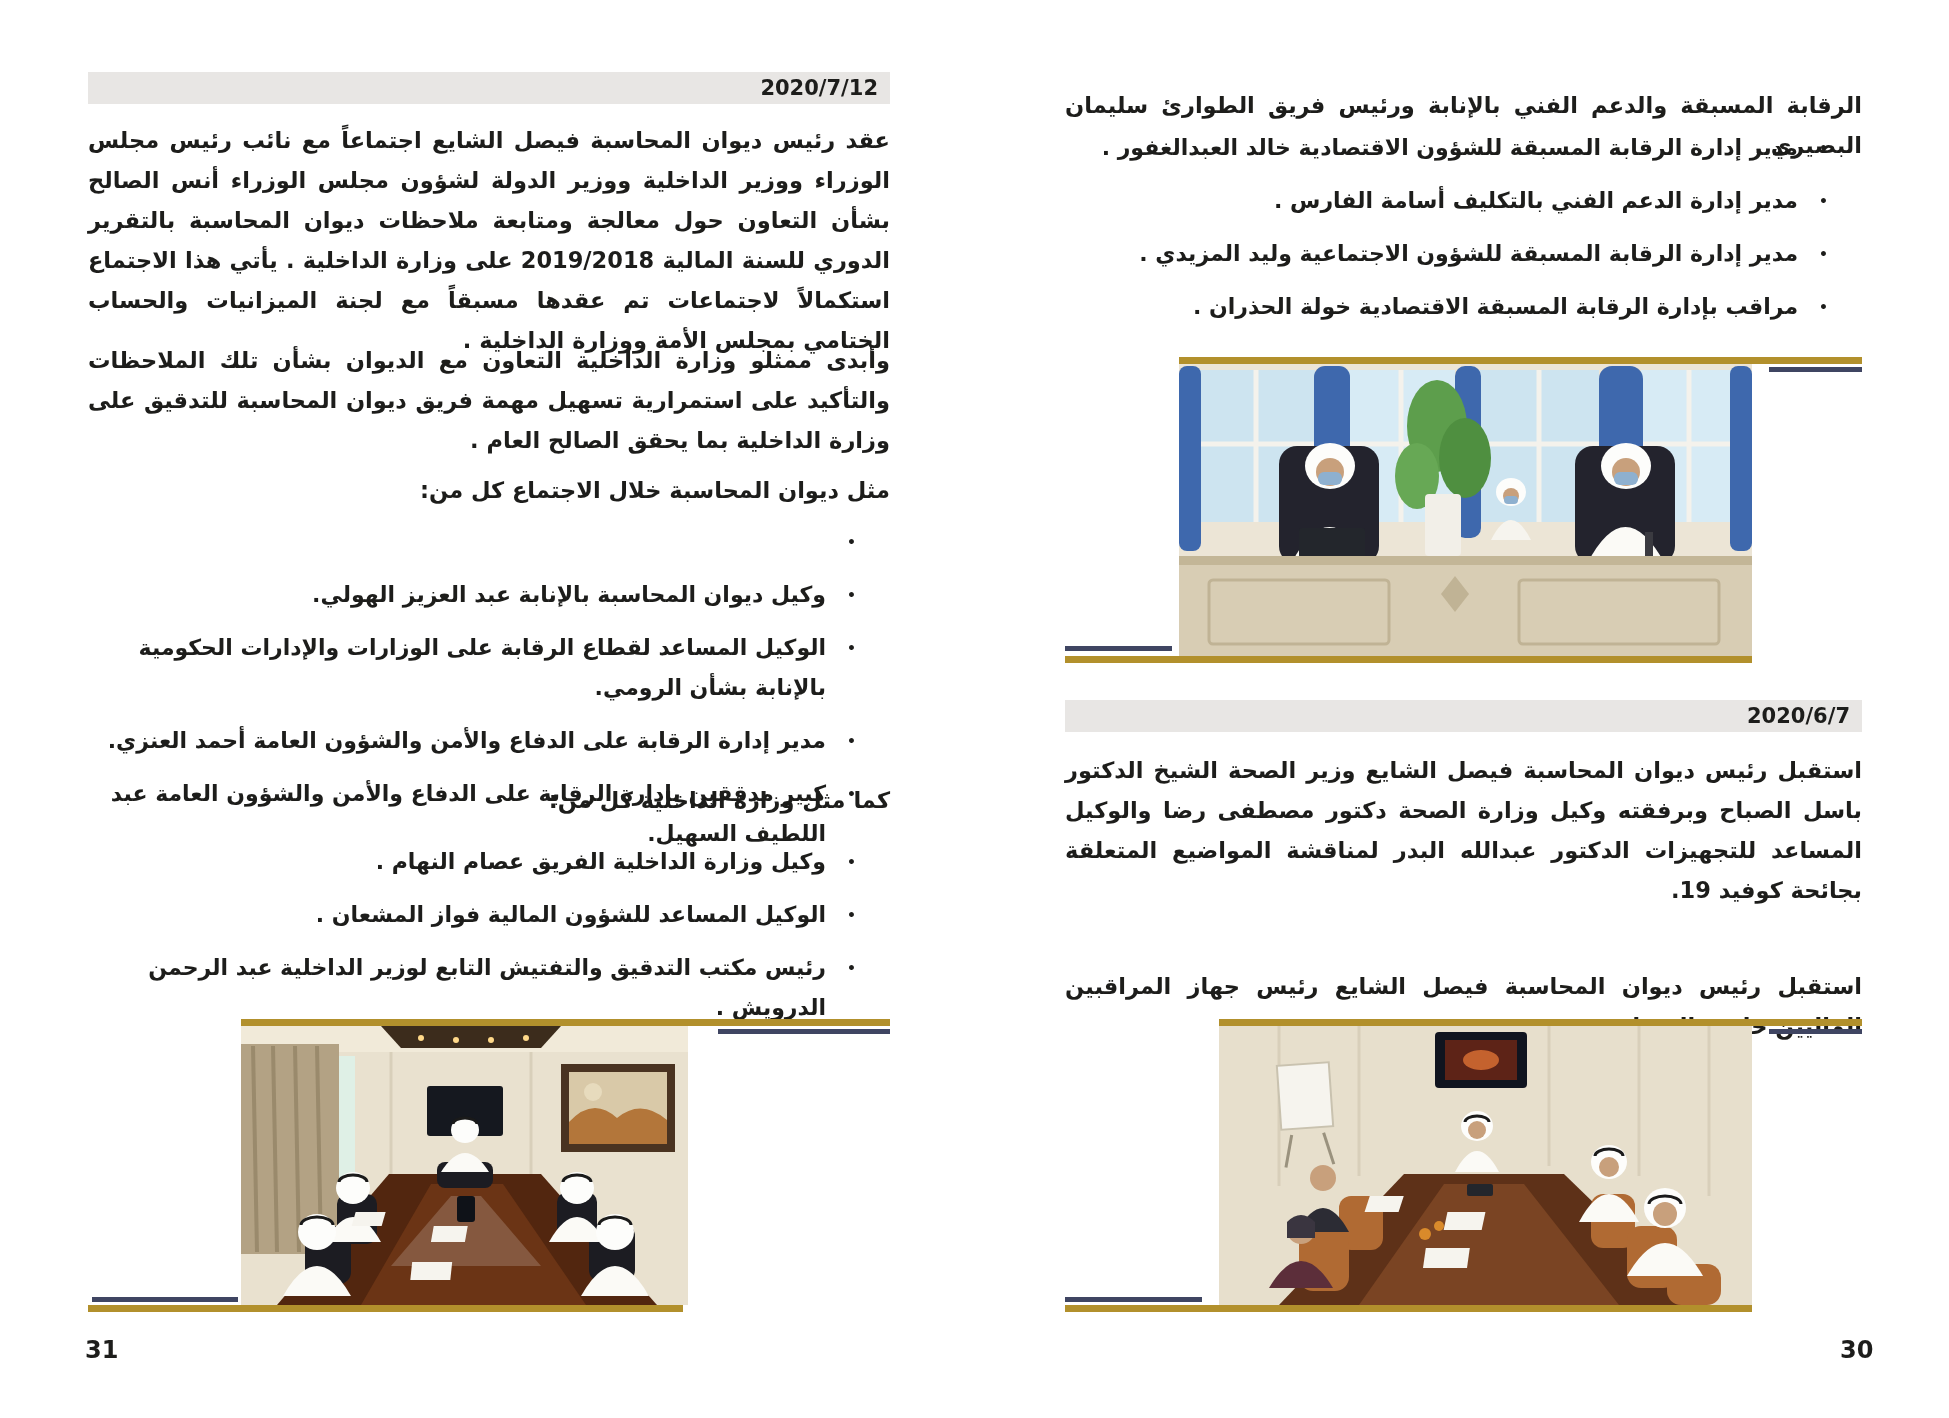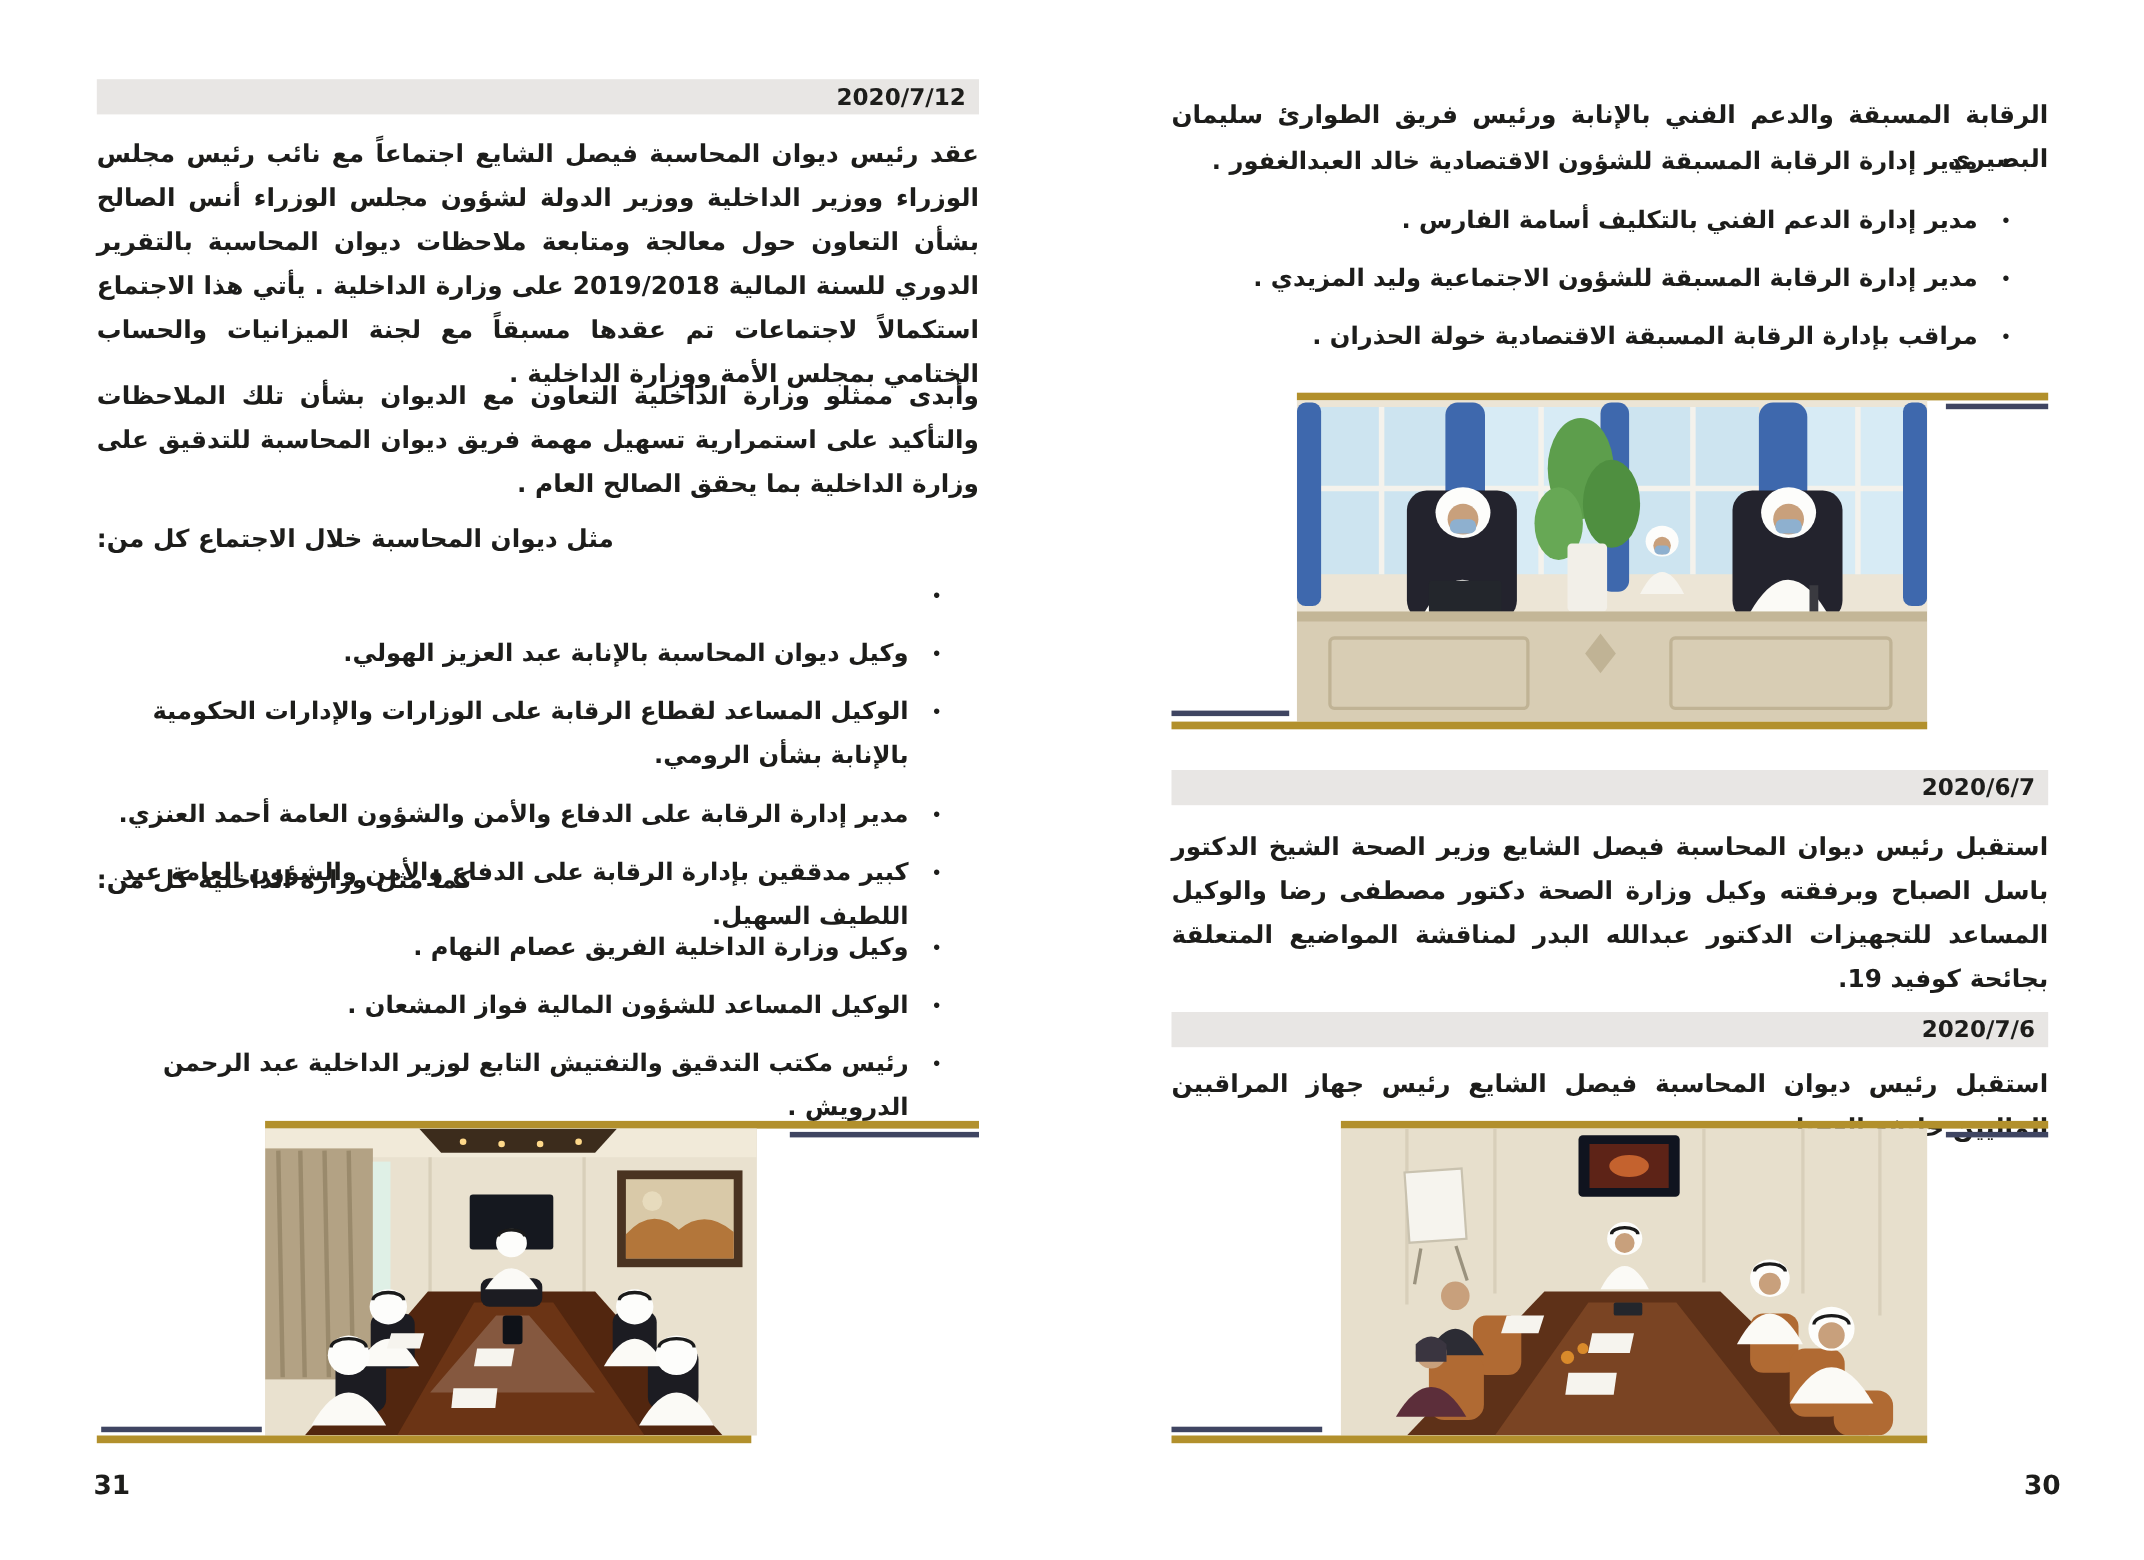--- a/index.html
+++ b/index.html
@@ -14,21 +14,21 @@
   .pos{position:absolute;left:0;right:0;margin:0;}
   .date-bar{position:absolute;left:0;right:0;height:32px;background:#e8e6e4;}
   .date-bar span{
     position:absolute;right:12px;top:0;line-height:32px;
     font-weight:bold;font-size:21px;direction:ltr;unicode-bidi:isolate;
   }
   .para{
     font-size:22.5px;line-height:40px;font-weight:bold;
     text-align:justify;text-align-last:right;
   }
-  .intro{font-size:22.5px;line-height:40px;font-weight:bold;text-align:left;}
+  .intro{font-size:22.5px;line-height:40px;font-weight:bold;text-align:right;}
   ul.blist{list-style:none;padding:0;margin:0;}
   ul.blist li{
     position:relative;min-height:40px;line-height:40px;margin-bottom:13px;
     font-size:22px;font-weight:bold;padding-right:64px;text-align:right;
   }
   ul.blist li .dot{
     position:absolute;right:34px;top:0;font-size:14px;line-height:40px;color:#1d1d1b;
   }
   .gold{position:absolute;height:7px;background:#b2902c;}
   .navy{position:absolute;height:5px;background:#3f4562;}
@@ -113,23 +113,20 @@
   </div>
   <div class="navy" style="top:646px;left:0px;width:107px;"></div>
   <div class="gold" style="top:656px;left:0px;width:687px;"></div>
 
   <div class="date-bar" style="top:700px;padding-left:28px;">
     <span>2020/6/7</span>
   </div>
 
   <p class="pos para" style="top:750px;">استقبل رئيس ديوان المحاسبة فيصل الشايع وزير الصحة الشيخ الدكتور باسل الصباح وبرفقته وكيل وزارة الصحة دكتور مصطفى رضا والوكيل المساعد للتجهيزات الدكتور عبدالله البدر لمناقشة المواضيع المتعلقة بجائحة كوفيد 19.</p>
 
-  <div class="date-bar" style="top:920px;">
-    <span>2020/7/6</span>
-  </div>
 
   <p class="pos para" style="top:966px;">استقبل رئيس ديوان المحاسبة فيصل الشايع رئيس جهاز المراقبين الماليين خليفة العجيل.</p>
 
   <div class="gold" style="top:1019px;left:154px;width:643px;"></div>
   <div class="navy" style="top:1029px;left:704px;width:93px;"></div>
   <div class="photo" style="top:1026px;left:154px;width:533px;height:279px;">
     <svg viewBox="0 0 533 279" preserveAspectRatio="none">
       <rect width="533" height="279" fill="#e7dfcc"></rect>
       <g stroke="#d8cfba" stroke-width="3">
         <line x1="60" y1="0" x2="60" y2="160"></line>

